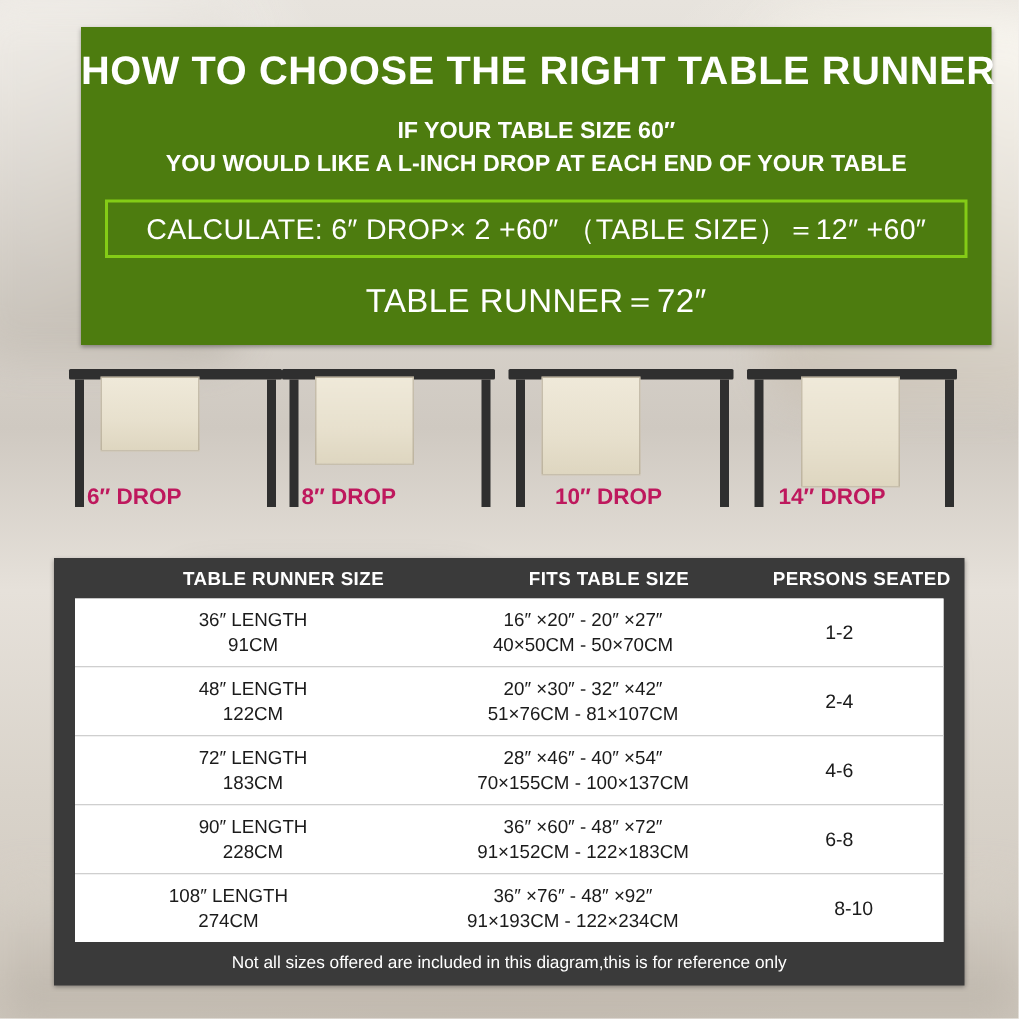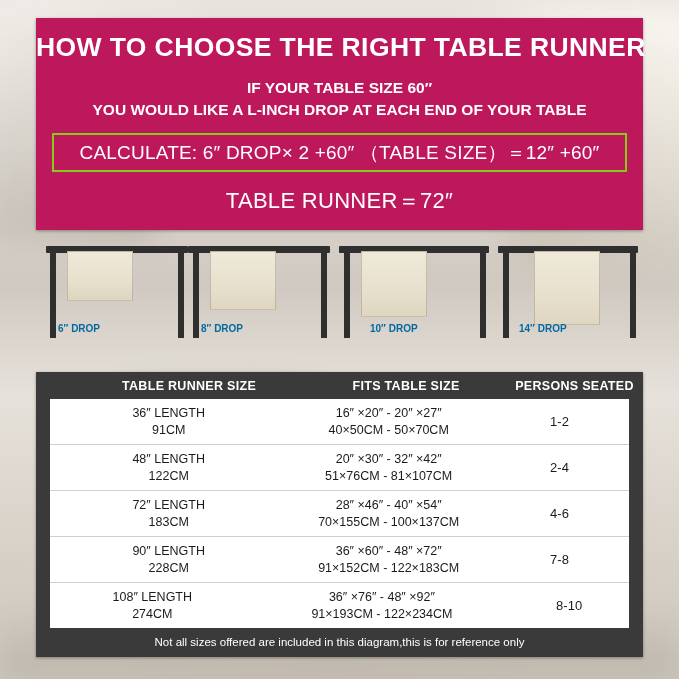--- a/index.html
+++ b/index.html
@@ -36,25 +36,25 @@
   }
   .blob-a { left: -20px; top: 0px; width: 180px; height: 240px; background: linear-gradient(160deg,#f4f1ec,#b9b2a8); border-radius: 20px;}
   .blob-b { right: -30px; top: 10px; width: 200px; height: 260px; background: linear-gradient(200deg,#fffdf7,#c6bdb0); border-radius: 30px;}
   .blob-c { left: 120px; top: 390px; width: 200px; height: 200px; background: linear-gradient(180deg,#4a4a4a,#2f2f2f); border-radius: 16px; opacity:0.5;}
   .blob-d { right: 60px; top: 420px; width: 190px; height: 210px; background: linear-gradient(180deg,#b6ada0,#8d8578); border-radius: 18px; opacity:0.55;}
   .blob-e { left: 0px; bottom: 0px; width: 679px; height: 90px; background: linear-gradient(0deg,#b7afa4,#d8d2c9); opacity: 0.8;}
 
   
   .header-panel {
     position: absolute;
-    left: 36px;
+    left: 54px;
     top: 18px;
     width: 607px;
     height: 212px;
-    background: #be185d;
+    background: #4d7c0f;
     color: #ffffff;
     box-shadow: 0 1px 3px rgba(0,0,0,0.35);
   }
   .header-title {
     text-align: center;
     font-size: 26.5px;
     font-weight: bold;
     letter-spacing: 0.4px;
     margin-top: 14px;
     white-space: nowrap;
@@ -108,23 +108,23 @@
     width: 6px;
     background: #2f2f2f;
   }
   .runner-cloth {
     position: absolute;
     background: linear-gradient(180deg,#efe9d9 0%, #e7e0cd 60%, #ded6c0 100%);
     border: 1px solid rgba(150,140,120,0.45);
   }
   .drop-label {
     position: absolute;
-    font-size: 10px;
-    font-weight: bold;
-    color: #0369a1;
+    font-size: 15px;
+    font-weight: bold;
+    color: #be185d;
     white-space: nowrap;
   }
 
   
   .table-panel {
     position: absolute;
     left: 36px;
     top: 372px;
     width: 607px;
     height: 285px;
@@ -278,21 +278,21 @@
 
       <div class="row">
         <div class="cell c1">
           <span class="l1">90″ LENGTH</span>
           <span class="l2">228CM</span>
         </div>
         <div class="cell c2">
           <span class="l1">36″ ×60″ -  48″ ×72″</span>
           <span class="l2">91×152CM  -  122×183CM</span>
         </div>
-        <div class="cell c3">7-8</div>
+        <div class="cell c3">6-8</div>
       </div>
 
       <div class="row last">
         <div class="cell c1">
           <span class="l1">108″ LENGTH</span>
           <span class="l2">274CM</span>
         </div>
         <div class="cell c2">
           <span class="l1">36″ ×76″ -  48″ ×92″</span>
           <span class="l2">91×193CM  -  122×234CM</span>

